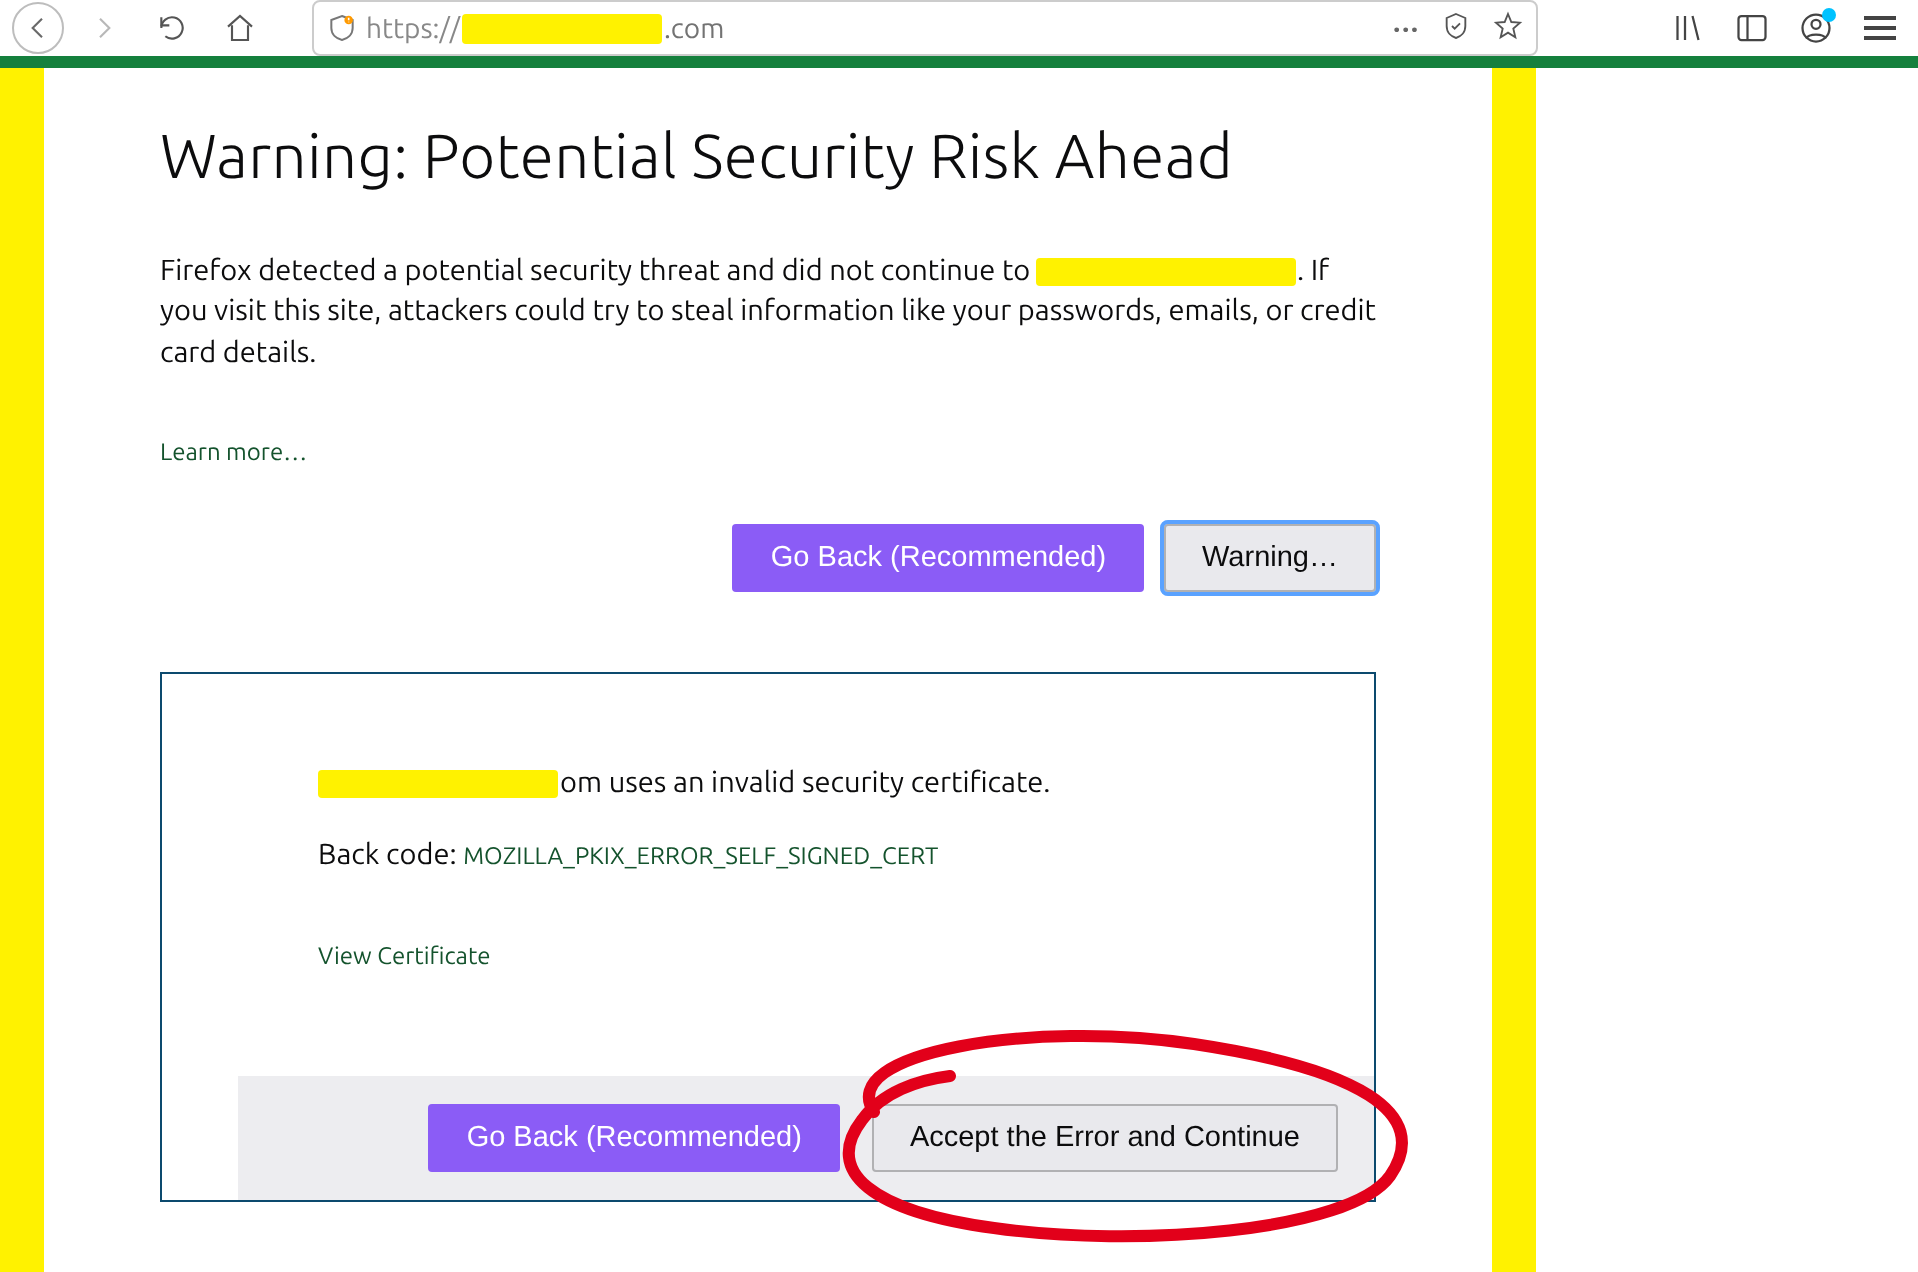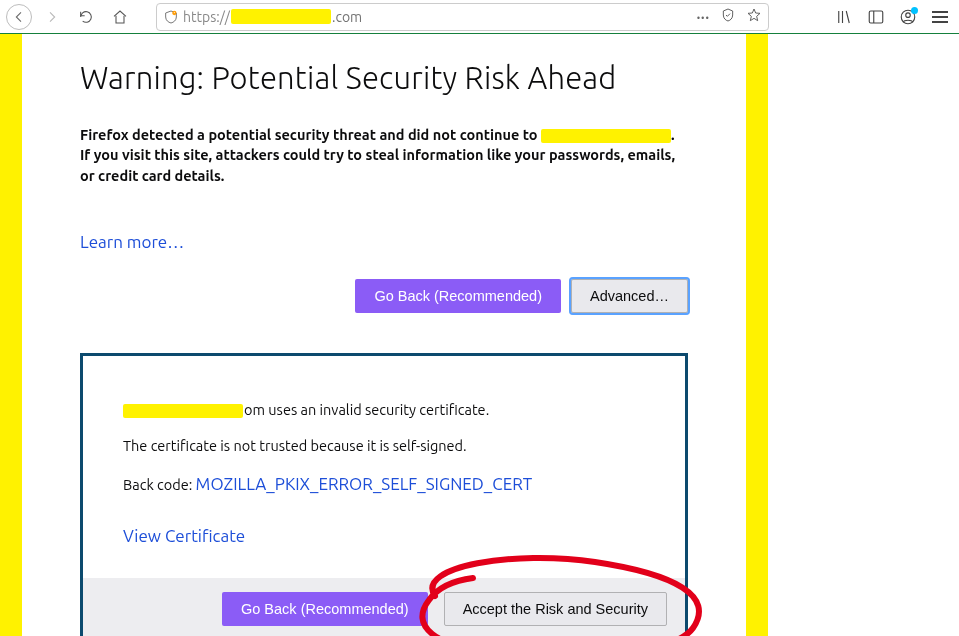--- a/index.html
+++ b/index.html
@@ -5,21 +5,21 @@
   * { box-sizing: border-box; margin: 0; padding: 0; }
   html, body { width: 959px; height: 636px; font-family: "Segoe UI", Ubuntu, Cantarell, "Helvetica Neue", sans-serif; background: #fff; overflow: hidden; }
   
   .toolbar {
     height: 34px;
     display: flex;
     align-items: center;
     padding: 0 6px;
     gap: 6px;
     background: #fff;
-    border-bottom: 1px solid #15803d;
+    border-bottom: 6px solid #15803d;
   }
   .nav-btn {
     width: 28px; height: 28px;
     display: flex; align-items: center; justify-content: center;
     border-radius: 4px;
     color: #555;
   }
   .nav-btn svg { width: 16px; height: 16px; stroke: currentColor; fill: none; stroke-width: 1.6; }
   .nav-btn.circ { border: 1px solid #bdbdbd; border-radius: 50%; width: 26px; height: 26px; color: #6a6a6a; }
   .nav-btn.disabled { color: #b8b8b8; }
@@ -70,51 +70,51 @@
     font-weight: 300;
     font-size: 31px;
     color: #0c0c0d;
     margin-bottom: 30px;
     letter-spacing: 0.2px;
   }
   .body-text {
     font-size: 14.5px;
     color: #0c0c0d;
     line-height: 1.4;
-    margin-bottom: 46px;
-    font-weight: bold;
+    margin-bottom: 30px;
   }
   .body-text .redact { display:inline-block; height: 14px; background:#fff200; width: 130px; vertical-align: middle; border-radius:2px; }
-  a.link { color: #1d4ed8; text-decoration: none; font-size: 17px; }
+  a.link { color: #14532d; text-decoration: none; font-size: 12px; }
   .learn-more-row { margin-bottom: 28px; }
   .button-row { display:flex; justify-content:flex-end; gap: 10px; margin-bottom: 40px; }
   .btn {
     font-size: 14.5px;
     padding: 8px 18px;
     border-radius: 2px;
     border: 1px solid transparent;
     cursor: pointer;
     min-height: 34px;
   }
   .btn-primary { background:#8b5cf6; color:#fff; }
   .btn-secondary { background:#e9e9ed; color:#0c0c0d; border:1px solid #b1b1b3; }
   .btn-secondary.focused { outline: 2px solid #5aa2ff; outline-offset: 0; box-shadow: 0 0 0 2px rgba(90,162,255,0.4); }
 
   
   .details-panel {
-    border: 3px solid #0c4a6e;
+    border: 1px solid #0c4a6e;
     background: #fff;
     position: relative;
+    padding-left: 38px;
   }
   .details-inner { padding: 44px 40px 16px 40px; }
   .details-inner p { font-size: 14.5px; color:#0c0c0d; margin-bottom: 16px; line-height:1.4; }
   .details-inner .redact { display:inline-block; height:14px; background:#fff200; width:120px; vertical-align:middle; border-radius:2px; margin-right:1px; }
   .error-code-line {}
   .error-code { color:#0060df; }
-  .view-cert-row { margin-top: 30px; margin-bottom: 17px; }
+  .view-cert-row { margin-top: 30px; margin-bottom: 36px; }
   .details-buttons {
     display:flex; justify-content:flex-end; gap:16px;
     background:#ededf0; padding: 14px 18px;
   }
 
   
   .red-annot {
     position: absolute;
     pointer-events: none;
   }
@@ -214,39 +214,38 @@
     <p class="body-text">
       <span>Firefox detected a potential security threat and did not continue to </span><span class="redact"></span><span>. If you visit this site, attackers could try to steal information like your passwords, emails, or credit card details.</span>
     </p>
 
     <div class="learn-more-row">
       <a href="#" class="link">Learn more…</a>
     </div>
 
     <div class="button-row">
       <button class="btn btn-primary">Go Back (Recommended)</button>
-      <button class="btn btn-secondary focused">Advanced…</button>
+      <button class="btn btn-secondary focused">Warning…</button>
     </div>
 
     <div class="details-panel">
       <div class="details-inner">
         <p>
           <span class="redact"></span><span>om uses an invalid security certificate.</span>
         </p>
-        <p>The certificate is not trusted because it is self-signed.</p>
         <p class="error-code-line">
           <span>Back code: </span><a href="#" class="link error-code">MOZILLA_PKIX_ERROR_SELF_SIGNED_CERT</a>
         </p>
         <div class="view-cert-row">
           <a href="#" class="link">View Certificate</a>
         </div>
       </div>
       <div class="details-buttons">
         <button class="btn btn-primary">Go Back (Recommended)</button>
-        <button class="btn btn-secondary">Accept the Risk and Security</button>
+        <button class="btn btn-secondary">Accept the Error and Continue</button>
       </div>
 
       <div class="red-annot" style="right:-30px; bottom:-26px; width:320px; height:110px;">
         <svg viewBox="0 0 320 110" width="320" height="110">
           <path d="M 40 40
                    C 20 10, 120 -6, 200 6
                    C 280 18, 320 40, 298 72
                    C 278 100, 170 108, 100 98
                    C 40 90, 14 70, 34 44
                    C 44 30, 62 24, 78 22" fill="none" stroke="#e2001a" stroke-width="6" stroke-linecap="round" stroke-linejoin="round"></path>

